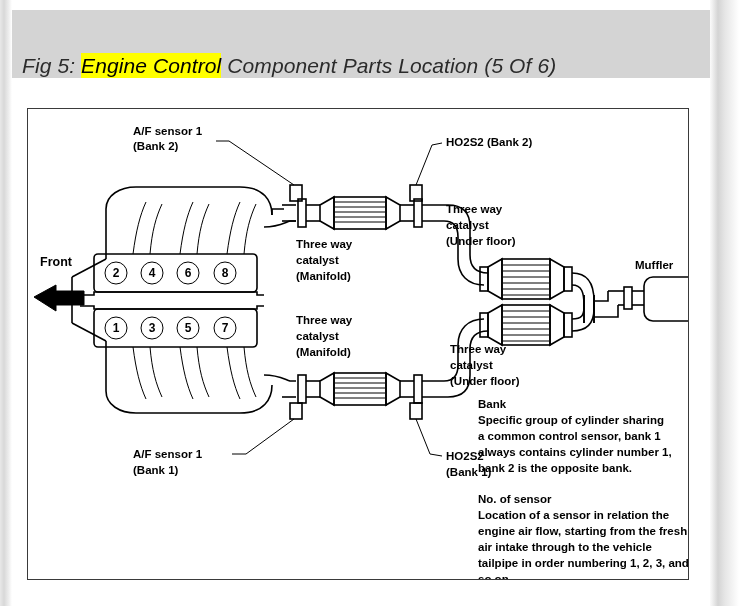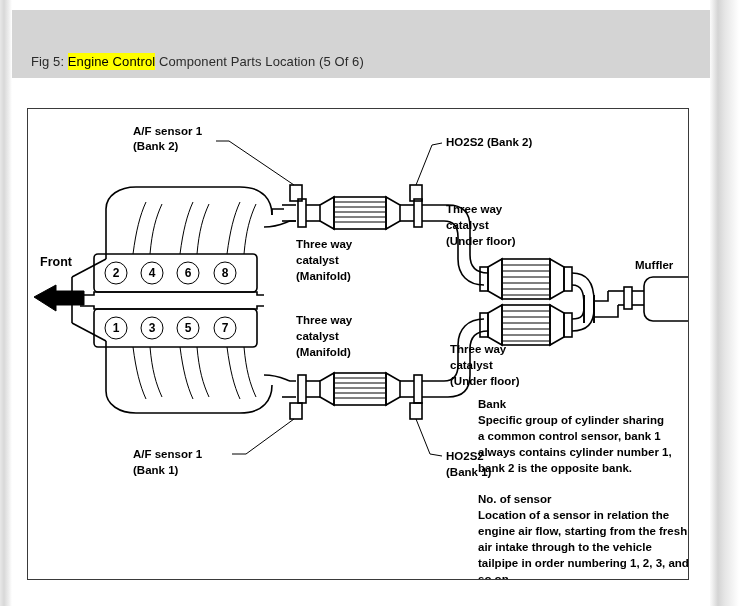--- a/index.html
+++ b/index.html
@@ -40,27 +40,28 @@
     position: absolute;
     left: 12px;
     top: 10px;
     width: 698px;
     height: 68px;
     background: #d4d4d4;
   }
 
   #caption-text {
     position: absolute;
-    left: 19px;
+    left: 10px;
     top: 44px;
-    font-size: 13px;
+    font-size: 21px;
     color: #2b2b2b;
     letter-spacing: 0.1px;
     white-space: nowrap;
     font-family: "Liberation Sans", sans-serif;
+    font-style: italic;
   }
   #caption-text .hl {
     background: #ffff00;
     color: #000000;
     padding: 1px 0 1px 0;
   }
 
   
   #figure-frame {
     position: absolute;

